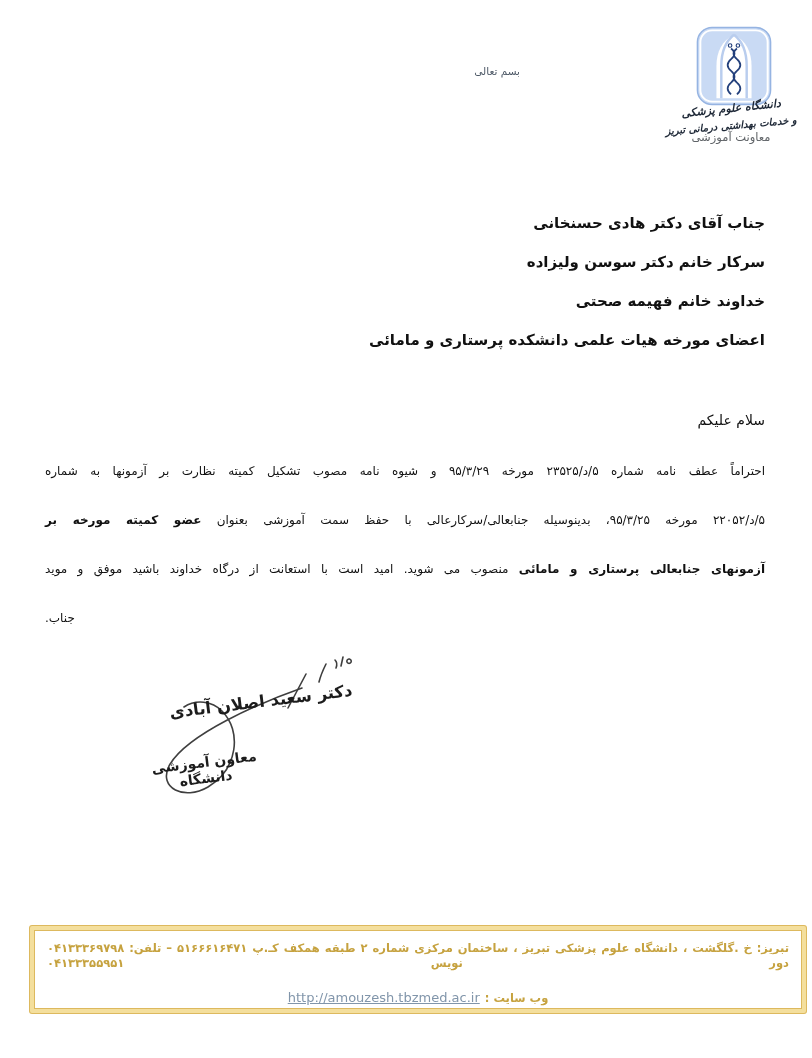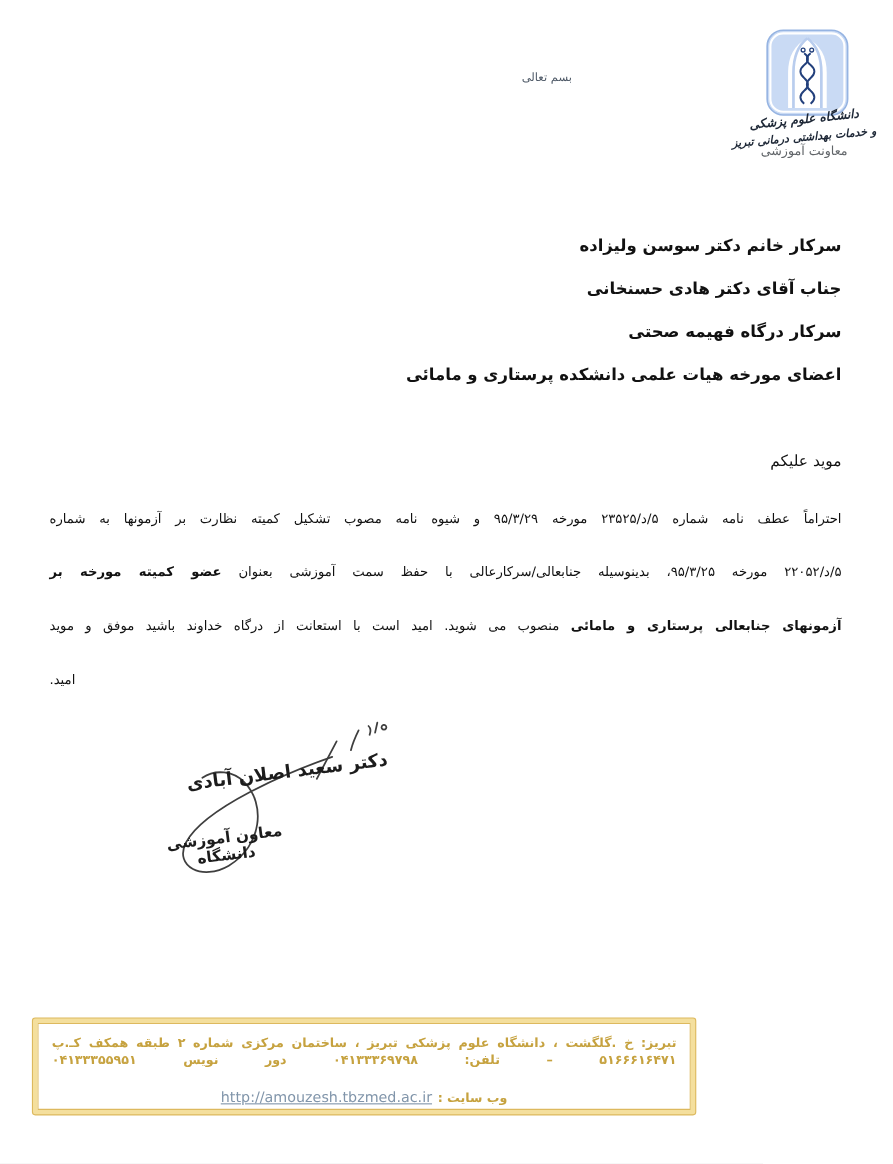--- a/index.html
+++ b/index.html
@@ -27,21 +27,21 @@
              text-align:justify;text-align-last:justify;white-space:normal;}
   .body-line.last{text-align-last:left;}
   .b{font-weight:bold;}
   
   .sig-svg{position:absolute;left:130px;top:648px;width:240px;height:152px;}
   .sig-name{position:absolute;left:168px;top:692px;width:186px;font-size:16.5px;font-weight:bold;
             direction:rtl;text-align:center;transform:rotate(-7deg);color:#1c1c1c;}
   .sig-role{position:absolute;left:130px;top:754px;width:150px;font-size:14px;font-weight:bold;
             direction:rtl;text-align:center;transform:rotate(-7deg);color:#1c1c1c;}
   
-  .footer-box{position:absolute;left:30px;top:926px;width:602px;height:87px;box-sizing:border-box;
+  .footer-box{position:absolute;left:30px;top:926px;width:776px;height:87px;box-sizing:border-box;
               border:4px solid #f4df9d;border-radius:2px;
               box-shadow:0 0 0 1px #ddb95e, inset 0 0 0 1px #ddb95e;
               padding:11px 13px 0;background:#fff;}
   .footer-address{direction:rtl;text-align:justify;text-align-last:justify;
                   font-size:11.5px;font-weight:bold;color:#c6a23f;line-height:15px;}
   .footer-web{margin-top:16px;text-align:center;direction:rtl;}
   .web-label{font-size:11.5px;font-weight:bold;color:#c6a23f;}
   .web-url{font-size:13px;color:#8195aa;text-decoration:underline;cursor:pointer;}
 </style>
 </head>
@@ -63,40 +63,40 @@
     <path d="M42,23 q-7,5 0,11 q7,6 0,12 q-7,6 0,12 q7,6 0,12" fill="none" stroke="#23407c" stroke-width="1.8"></path>
   </svg>
 
   <div class="logo-text">
     <div class="cal1">دانشگاه علوم پزشکی</div>
     <div class="cal2">و خدمات بهداشتی درمانی تبریز</div>
     <div class="dept">معاونت آموزشی</div>
   </div>
 
   <div class="recipients">
+    <div class="recipient">جناب آقای دکتر هادی حسنخانی</div>
     <div class="recipient">سرکار خانم دکتر سوسن ولیزاده</div>
-    <div class="recipient">جناب آقای دکتر هادی حسنخانی</div>
-    <div class="recipient">سرکار درگاه فهیمه صحتی</div>
+    <div class="recipient">خداوند خانم فهیمه صحتی</div>
     <div class="recipient">اعضای مورخه هیات علمی دانشکده پرستاری و مامائی</div>
   </div>
 
-  <div class="greeting">موید علیکم</div>
+  <div class="greeting">سلام علیکم</div>
 
   <div class="body-block">
     <div class="body-line">
       <span>احتراماً عطف نامه شماره ۵/د/۲۳۵۲۵ مورخه ۹۵/۳/۲۹ و شیوه نامه مصوب تشکیل کمیته نظارت بر آزمونها به شماره</span>
     </div>
     <div class="body-line">
       <span>۵/د/۲۲۰۵۲ مورخه ۹۵/۳/۲۵، بدینوسیله جنابعالی/سرکارعالی با حفظ سمت آموزشی بعنوان </span><span class="b">عضو کمیته مورخه بر</span>
     </div>
     <div class="body-line">
       <span class="b">آزمونهای جنابعالی پرستاری و مامائی</span><span> منصوب می شوید. امید است با استعانت از درگاه خداوند باشید موفق و موید</span>
     </div>
     <div class="body-line last">
-      <span>امید.</span>
+      <span>جناب.</span>
     </div>
   </div>
 
   <svg class="sig-svg" viewBox="0 0 240 152" xmlns="http://www.w3.org/2000/svg">
     <g fill="none" stroke="#2a2a2a" stroke-width="1.6" stroke-linecap="round" opacity="0.9">
       <path d="M176,26 L158,60"></path>
       <path d="M196,16 Q191,26 189,34"></path>
       <path d="M205,12 q3,3 1,8"></path>
       <path d="M213,9 l-2,9"></path>
       <path d="M219,11 a2.2,2.2 0 1,0 0.1,0"></path>

